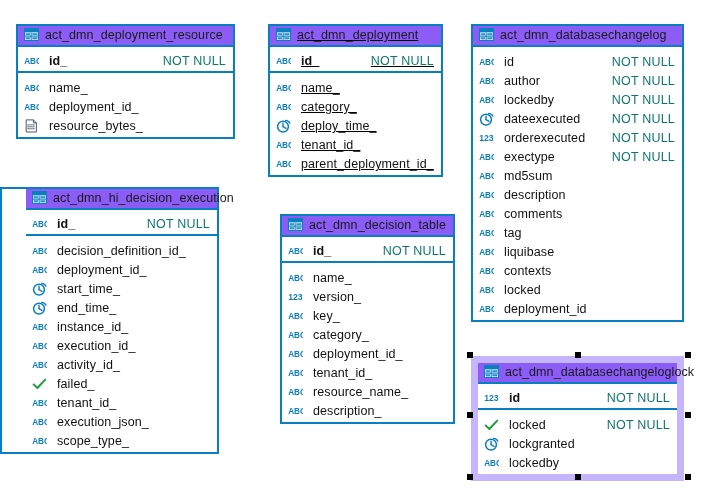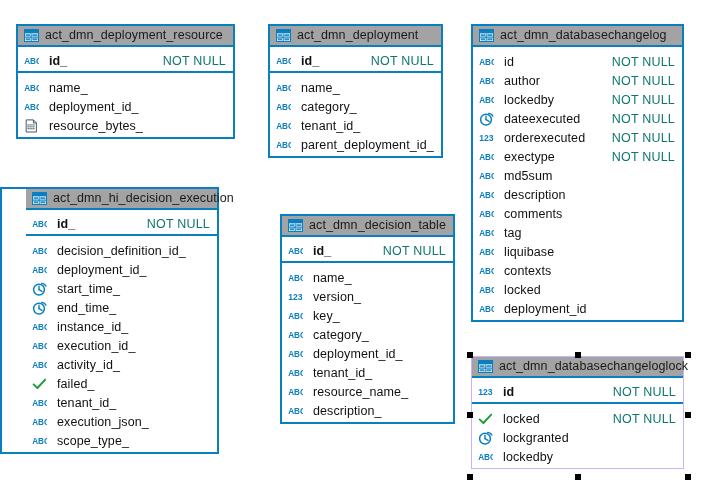--- a/index.html
+++ b/index.html
@@ -23,28 +23,28 @@
   }
 
   
   .entity {
     position: absolute;
     box-sizing: border-box;
     background: #ffffff;
     border: 2px solid #0a7fc0;
   }
   .entity.selected {
-    border: 1px solid #c4b5fd;
+    border: 7px solid #c4b5fd;
   }
 
   .entity-header {
     display: flex;
-    align-items: center;
+    align-items: flex-start;
     gap: 6px;
-    background: #a3a3a3;
+    background: #8b5cf6;
     border-bottom: 2px solid #0a7fc0;
     padding: 2px 6px 3px 6px;
     height: 21px;
     box-sizing: border-box;
   }
   .entity-title {
     font-size: 12.5px;
     color: #1a1a1a;
     white-space: nowrap;
     letter-spacing: 0.1px;
@@ -171,21 +171,21 @@
                 <rect x="5.4" y="9.1" width="1.3" height="1.2"></rect>
                 <rect x="7.3" y="9.1" width="1.3" height="1.2"></rect>
                 <rect x="9.2" y="9.1" width="1.3" height="1.2"></rect>
               </g>
             </svg>
           </span>
           <span class="col-name">resource_bytes_</span>
         </div>
       </div>
     </div>
-    <div class="entity" style="left: 268px; top: 24px; width: 175px;">
+    <div class="entity" style="left: 268px; top: 24px; width: 175px; text-decoration: underline;">
       <div class="entity-header">
         <span>
           <svg class="hico" viewBox="0 0 15 13">
             <rect x="0.5" y="0.5" width="14" height="12" fill="#ffffff" stroke="#0a7fc0" stroke-width="1"></rect>
             <rect x="1" y="1" width="13" height="3.4" fill="#0a7fc0"></rect>
             <rect x="6.6" y="4.6" width="1.1" height="8" fill="#0a7fc0"></rect>
             <rect x="1" y="7.6" width="13" height="1.1" fill="#0a7fc0"></rect>
             <rect x="1.6" y="5.2" width="4.4" height="2" fill="#0a7fc0" opacity="0.85"></rect>
             <rect x="8.3" y="5.2" width="5.2" height="2" fill="#0a7fc0" opacity="0.85"></rect>
             <rect x="1.6" y="9.2" width="4.4" height="2.2" fill="#0a7fc0" opacity="0.85"></rect>
@@ -214,20 +214,31 @@
           </span>
           <span class="col-name">name_</span>
         </div>
         <div class="col-row">
           <span>
             <svg class="tico" viewBox="0 0 15 14">
               <text x="0.2" y="10.2" font-family="Liberation Sans, sans-serif" font-size="8.2" font-weight="bold" fill="#0a7fc0">ABC</text>
             </svg>
           </span>
           <span class="col-name">category_</span>
+        </div>
+        <div class="col-row">
+          <span>
+            <svg class="tico" viewBox="0 0 15 14">
+              <circle cx="7" cy="7.6" r="5.4" fill="none" stroke="#0a7fc0" stroke-width="1.5"></circle>
+              <path d="M7 7.6 L7 4.1" stroke="#0a7fc0" stroke-width="1.4" stroke-linecap="round"></path>
+              <path d="M7 7.6 L10 9.3" stroke="#0a7fc0" stroke-width="1.4" stroke-linecap="round"></path>
+              <path d="M9.6 1.4 C11.6 1.5 13.2 2.6 13.9 4.2" fill="none" stroke="#0a7fc0" stroke-width="1.3" stroke-linecap="round"></path>
+            </svg>
+          </span>
+          <span class="col-name">deploy_time_</span>
         </div>
         <div class="col-row">
           <span>
             <svg class="tico" viewBox="0 0 15 14">
               <text x="0.2" y="10.2" font-family="Liberation Sans, sans-serif" font-size="8.2" font-weight="bold" fill="#0a7fc0">ABC</text>
             </svg>
           </span>
           <span class="col-name">tenant_id_</span>
         </div>
         <div class="col-row">

